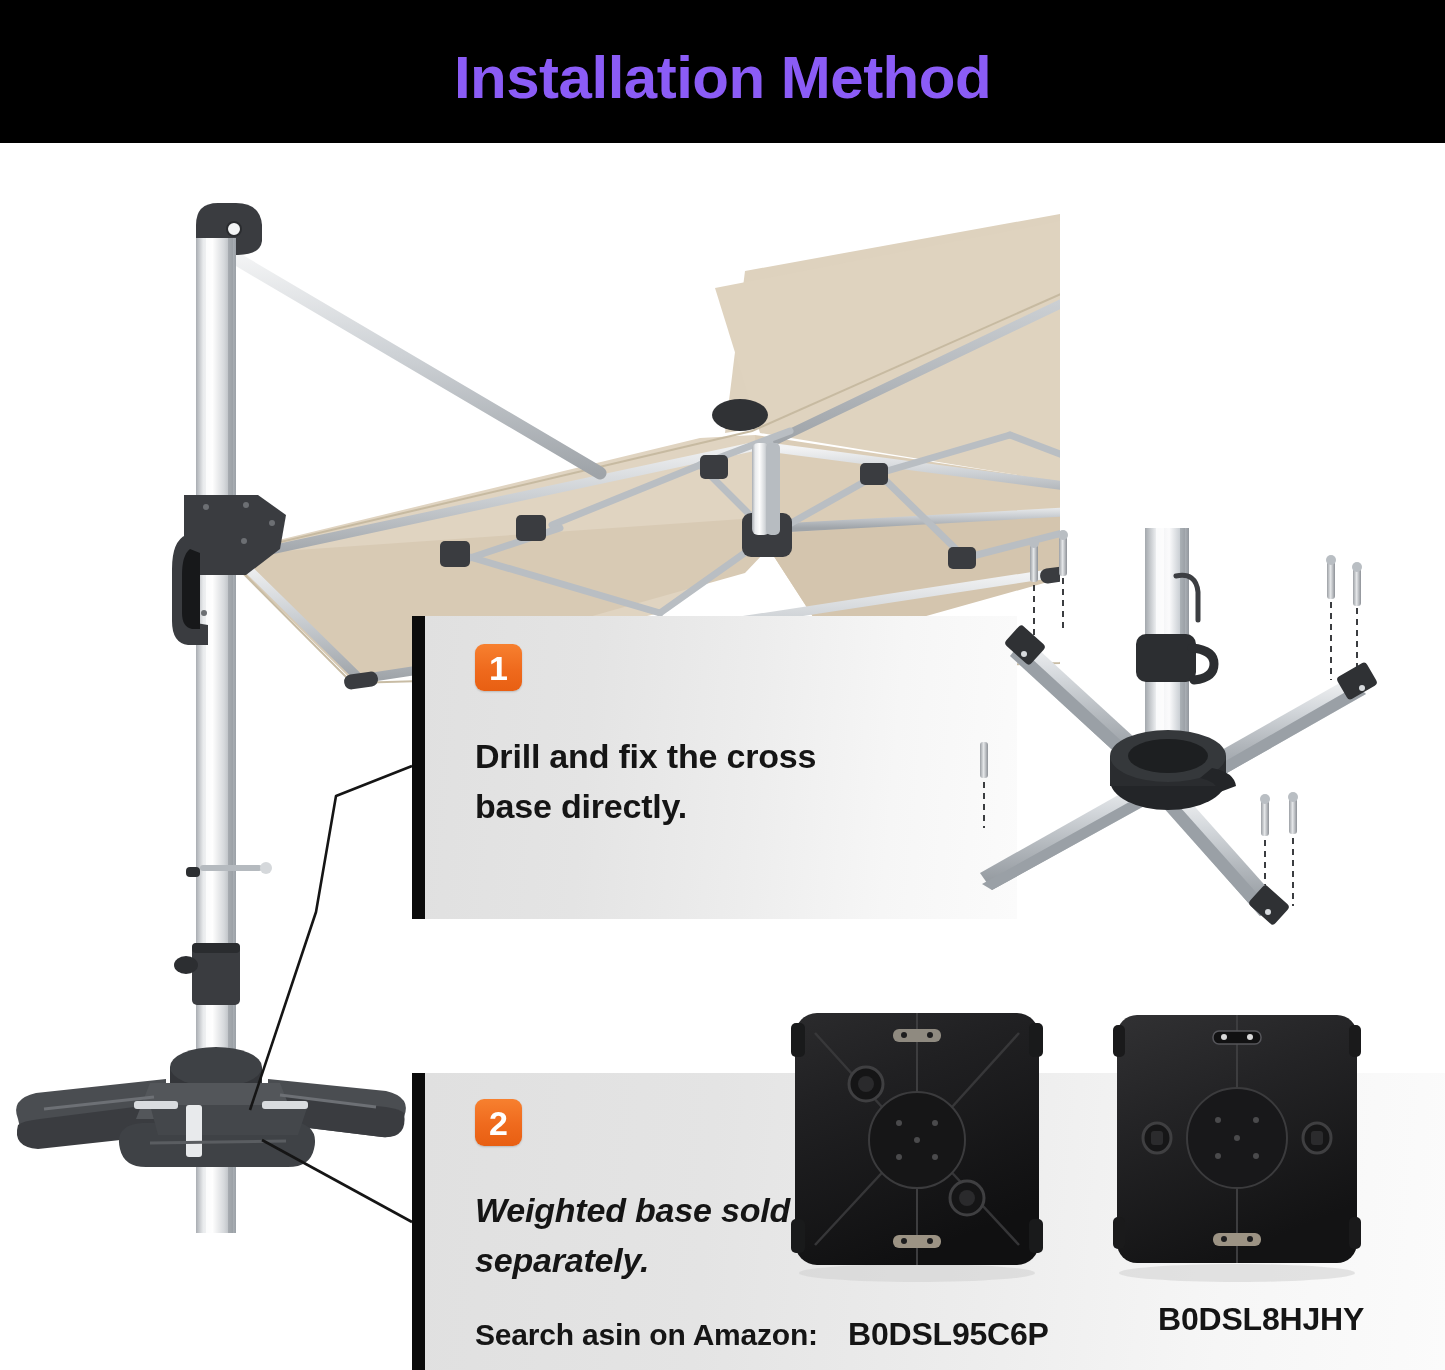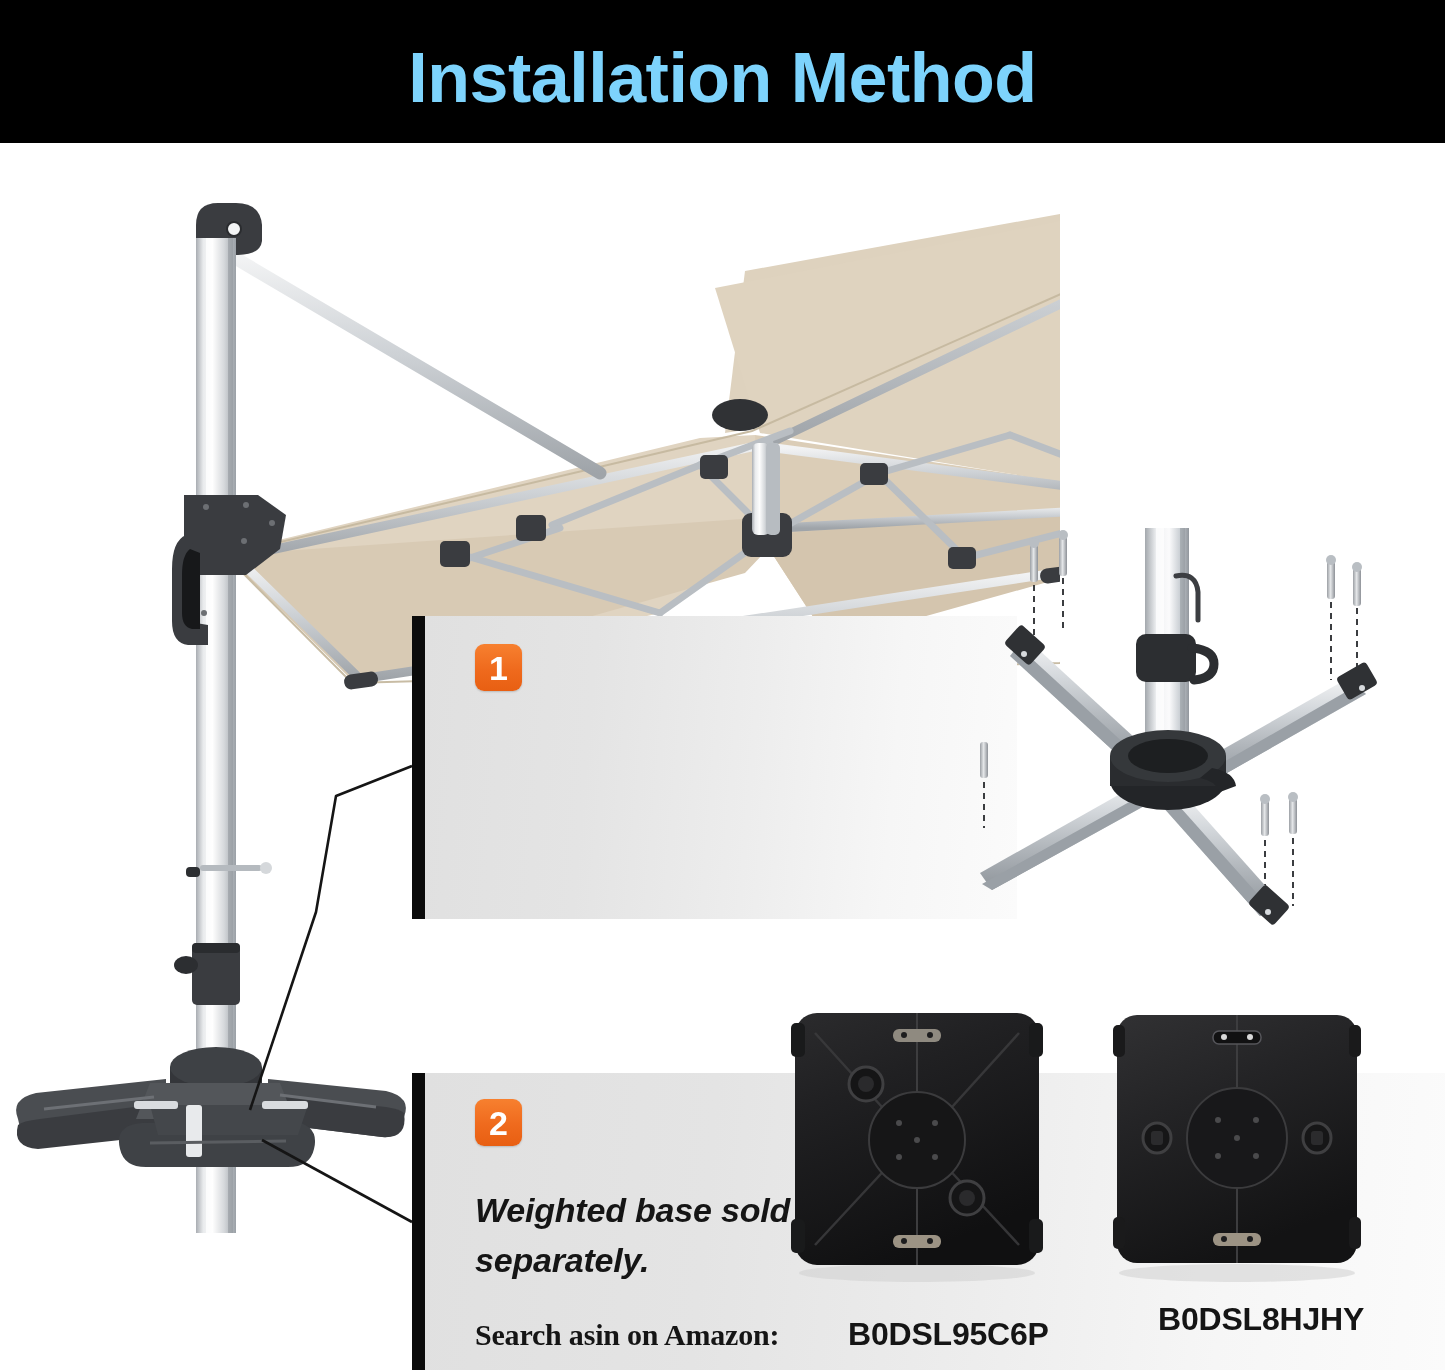--- a/index.html
+++ b/index.html
@@ -24,22 +24,22 @@
     position: absolute;
     left: 0; top: 0;
     width: 1445px;
     height: 143px;
     background: #000000;
     display: flex;
     align-items: center;
     justify-content: center;
   }
   .header-title {
-    color: #7dd3fc;
-    font-size: 70px;
+    color: #8b5cf6;
+    font-size: 60px;
     font-weight: bold;
     letter-spacing: -0.5px;
     line-height: 1;
     font-family: "Liberation Sans", sans-serif;
     margin-top: 12px;
   }
 
   
   .stage {
     position: absolute;
@@ -293,20 +293,22 @@
         <path d="M44,966 l110,-12" stroke="#6d7075" stroke-width="3" fill="none"></path>
         <path d="M280,952 l96,12" stroke="#6d7075" stroke-width="3" fill="none"></path>
         <path d="M150,1000 l136,-2" stroke="#5a5d61" stroke-width="3" fill="none"></path>
       </g>
     </svg>
 
     <div class="step-panel" style="left:412px; top:473px; width:605px; height:303px;">
       <div class="step-bar"></div>
       <div class="step-body">
         <div class="step-badge" style="left:50px; top:28px;">1</div>
+        <div class="step-text" style="left:50px; top:115px; width:430px;">Drill and fix the cross
+base directly.</div>
       </div>
     </div>
 
     <svg class="art" style="left:980px; top:385px;" width="465" height="430" viewBox="0 0 465 430">
       <defs>
         <linearGradient id="alumBar" x1="0" y1="0" x2="0" y2="1">
           <stop offset="0%" stop-color="#f4f5f6"></stop>
           <stop offset="30%" stop-color="#d4d8dc"></stop>
           <stop offset="62%" stop-color="#b2b7bc"></stop>
           <stop offset="100%" stop-color="#8e949a"></stop>
@@ -398,21 +400,21 @@
         <path d="M232,240 q22,4 24,18 l-16,6 q-6,-12 -20,-14 z" fill="#232528"></path>
       </g>
     </svg>
 
     <div class="step-panel" style="left:412px; top:930px; width:1033px; height:297px;">
       <div class="step-bar"></div>
       <div class="step-body">
         <div class="step-badge" style="left:50px; top:26px;">2</div>
         <div class="step-text" style="left:50px; top:112px; width:420px;font-style:italic;">Weighted base sold
 separately.</div>
-        <div class="asin-label" style="left:50px; top:245px;font-family:Liberation Serif, serif;">Search asin on Amazon:</div>
+        <div class="asin-label" style="left:50px; top:245px;">Search asin on Amazon:</div>
         <div class="asin-code" style="left:423px; top:243px;">B0DSL95C6P</div>
         <div class="asin-code" style="left:733px; top:228px;">B0DSL8HJHY</div>
       </div>
     </div>
 
     <svg class="art" style="left:787px; top:862px;" width="260" height="280" viewBox="0 0 260 280">
       <defs>
         <linearGradient id="baseBody1" x1="0" y1="0" x2="0.4" y2="1">
           <stop offset="0%" stop-color="#2b2b2d"></stop>
           <stop offset="35%" stop-color="#202022"></stop>

